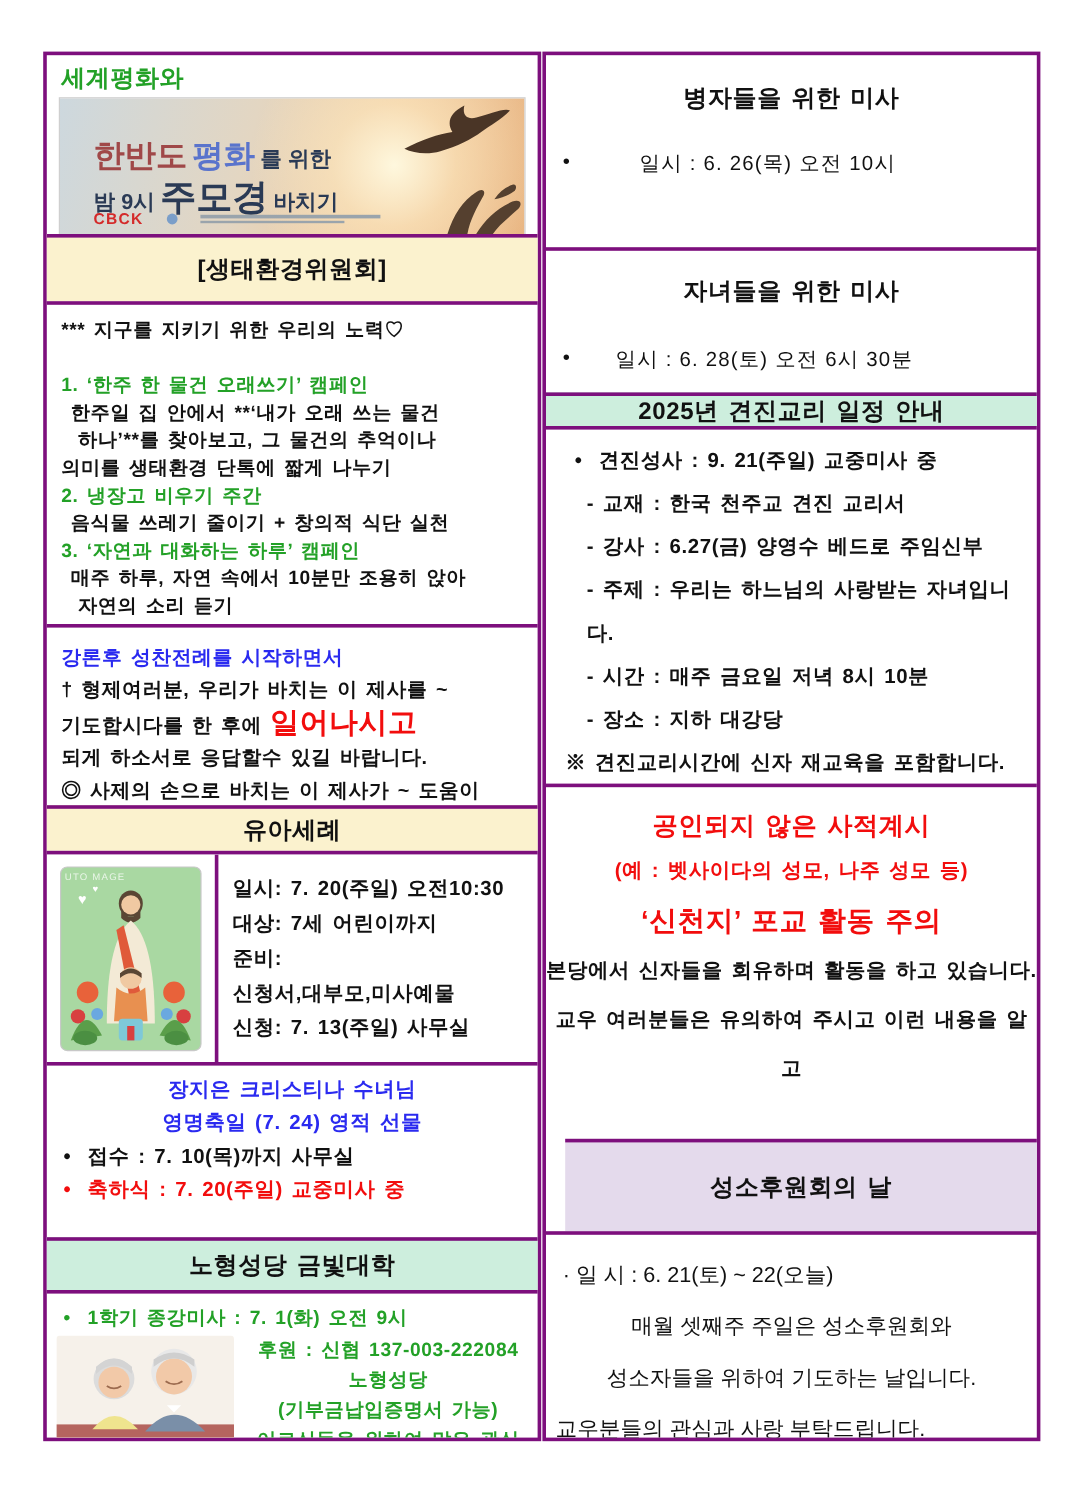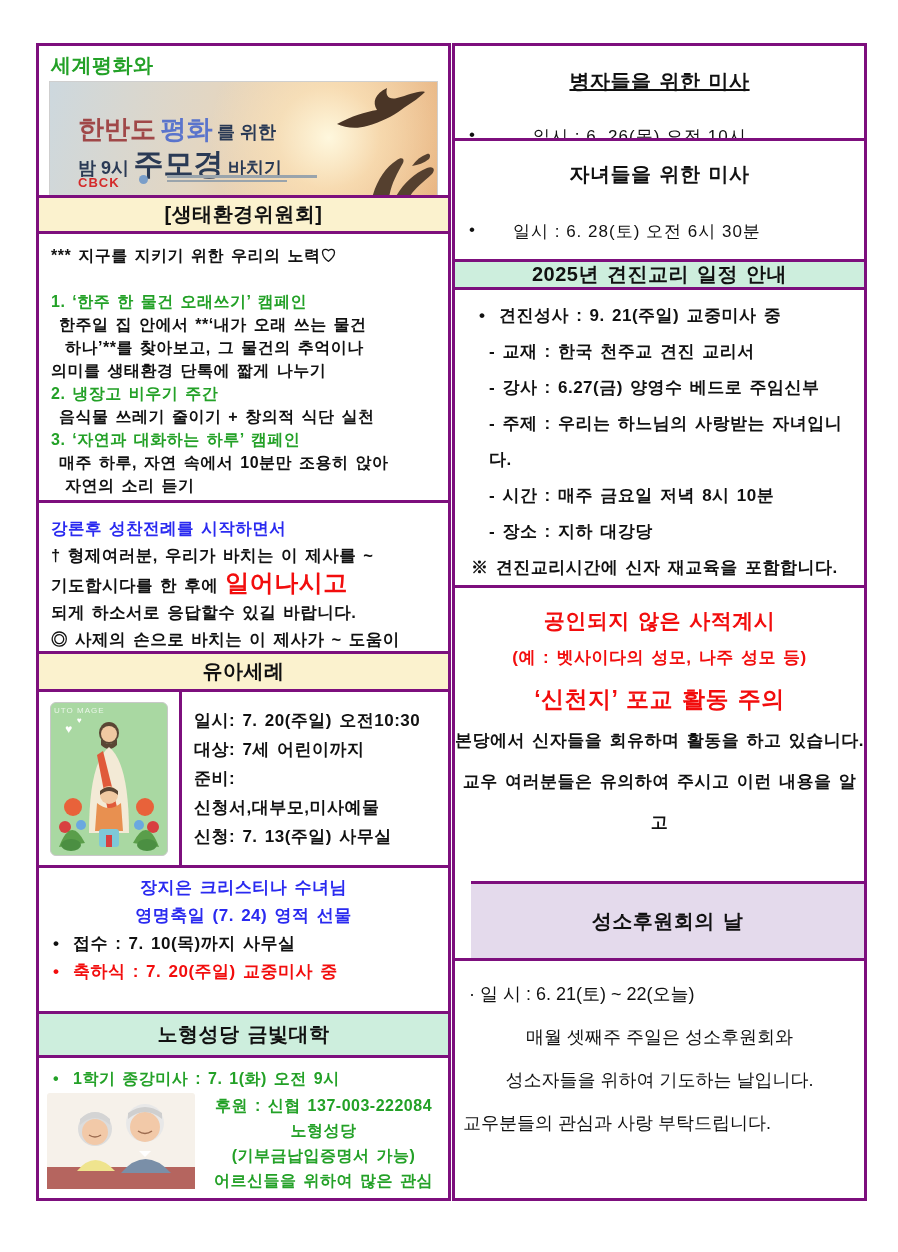--- a/index.html
+++ b/index.html
@@ -25,31 +25,31 @@
   .green{color:var(--green);}
   .blue{color:var(--blue);}
   .red{color:var(--red);}
   .center{text-align:center;}
   .bullet{position:relative;padding-left:34px;}
   .bullet::before{content:"\2022";position:absolute;left:14px;}
   .bullet.red::before{color:var(--red);}
 
   
   .s-l1{height:149px;}
-  .s-l2{height:36px;}
+  .s-l2{height:56px;}
   .s-l3{height:269px;padding:10px 12px;font-size:16px;line-height:23px;}
   .s-l4{height:151px;padding:12px 12px;font-size:16.5px;line-height:27px;}
   .s-l5{height:38px;}
   .s-l6{height:176px;display:flex;}
   .s-l7{height:146px;padding-top:6px;font-size:17px;line-height:28px;}
   .s-l8{height:44px;}
   .s-l9{flex:1;padding-top:8px;font-size:16px;line-height:25px;}
 
   
-  .s-r1{height:92px;text-decoration:underline;}
+  .s-r1{height:160px;}
   .s-r2{height:121px;}
   .s-r3{height:28px;}
   .s-r4{height:298px;padding:8px 10px;font-size:17px;line-height:36px;}
   .s-r5{height:296px;padding-top:16px;}
   .s-r6{height:77px;margin-left:16px;}
   .s-r7{flex:1;font-size:18px;line-height:43px;padding-top:12px;}
 
   
   .peace-label{font-size:20px;padding:6px 0 2px 12px;}
   .banner{position:relative;margin:0 10px;height:116px;border:1px solid #cfcfcf;
@@ -57,21 +57,21 @@
             radial-gradient(circle at 72% 48%, rgba(255,250,225,0.95) 0%, rgba(255,236,195,0.55) 18%, rgba(255,220,170,0) 42%),
             linear-gradient(105deg,#cdd8de 0%,#e3d6c2 40%,#eeC9a0 68%,#e9b683 100%);}
   .banner-l1{position:absolute;left:28px;top:30px;font-weight:bold;white-space:nowrap;}
   .banner-l2{position:absolute;left:28px;top:62px;font-weight:bold;white-space:nowrap;}
   .t-big{font-size:26px;}
   .t-huge{font-size:30px;}
   .t-mid{font-size:18px;}
   .c-maroon{color:#a04848;}
   .c-blue{color:#5a74cc;}
   .c-navy{color:#2a3a55;}
-  .logo-row{position:absolute;left:28px;bottom:8px;display:flex;gap:19px;}
+  .logo-row{position:absolute;left:28px;bottom:8px;display:flex;align-items:center;gap:19px;}
   .logo-cbck{color:#d42a2a;font-weight:bold;font-size:13px;letter-spacing:1px;}
   .logo-dot{width:9px;height:9px;border-radius:50%;background:#7a9ec9;}
   .logo-lines{display:flex;flex-direction:column;gap:2px;}
   .logo-lines i{display:block;width:150px;height:3px;background:#9aa4ac;}
   .logo-lines i:last-child{width:120px;height:2px;}
   .banner-dove{position:absolute;right:10px;top:4px;}
   .banner-hands{position:absolute;right:0;bottom:0;}
 
   
   .baptism-cell{flex:0 0 140px;border-right:3px solid var(--purple);display:flex;

